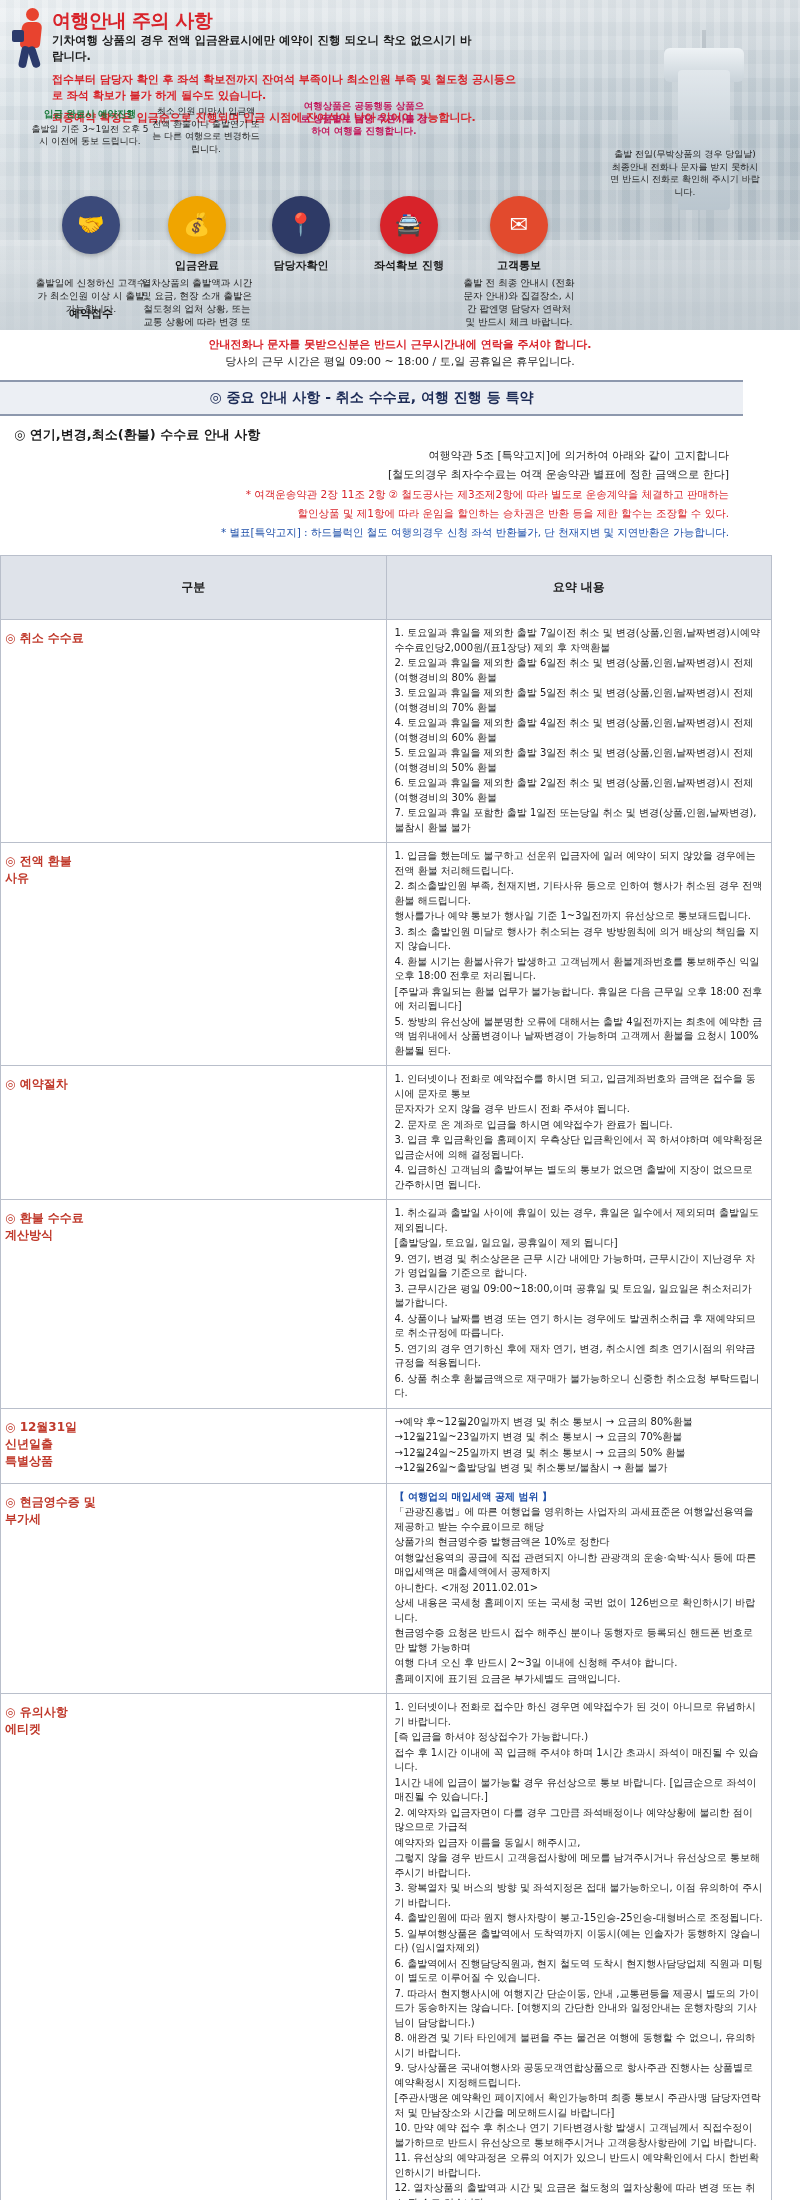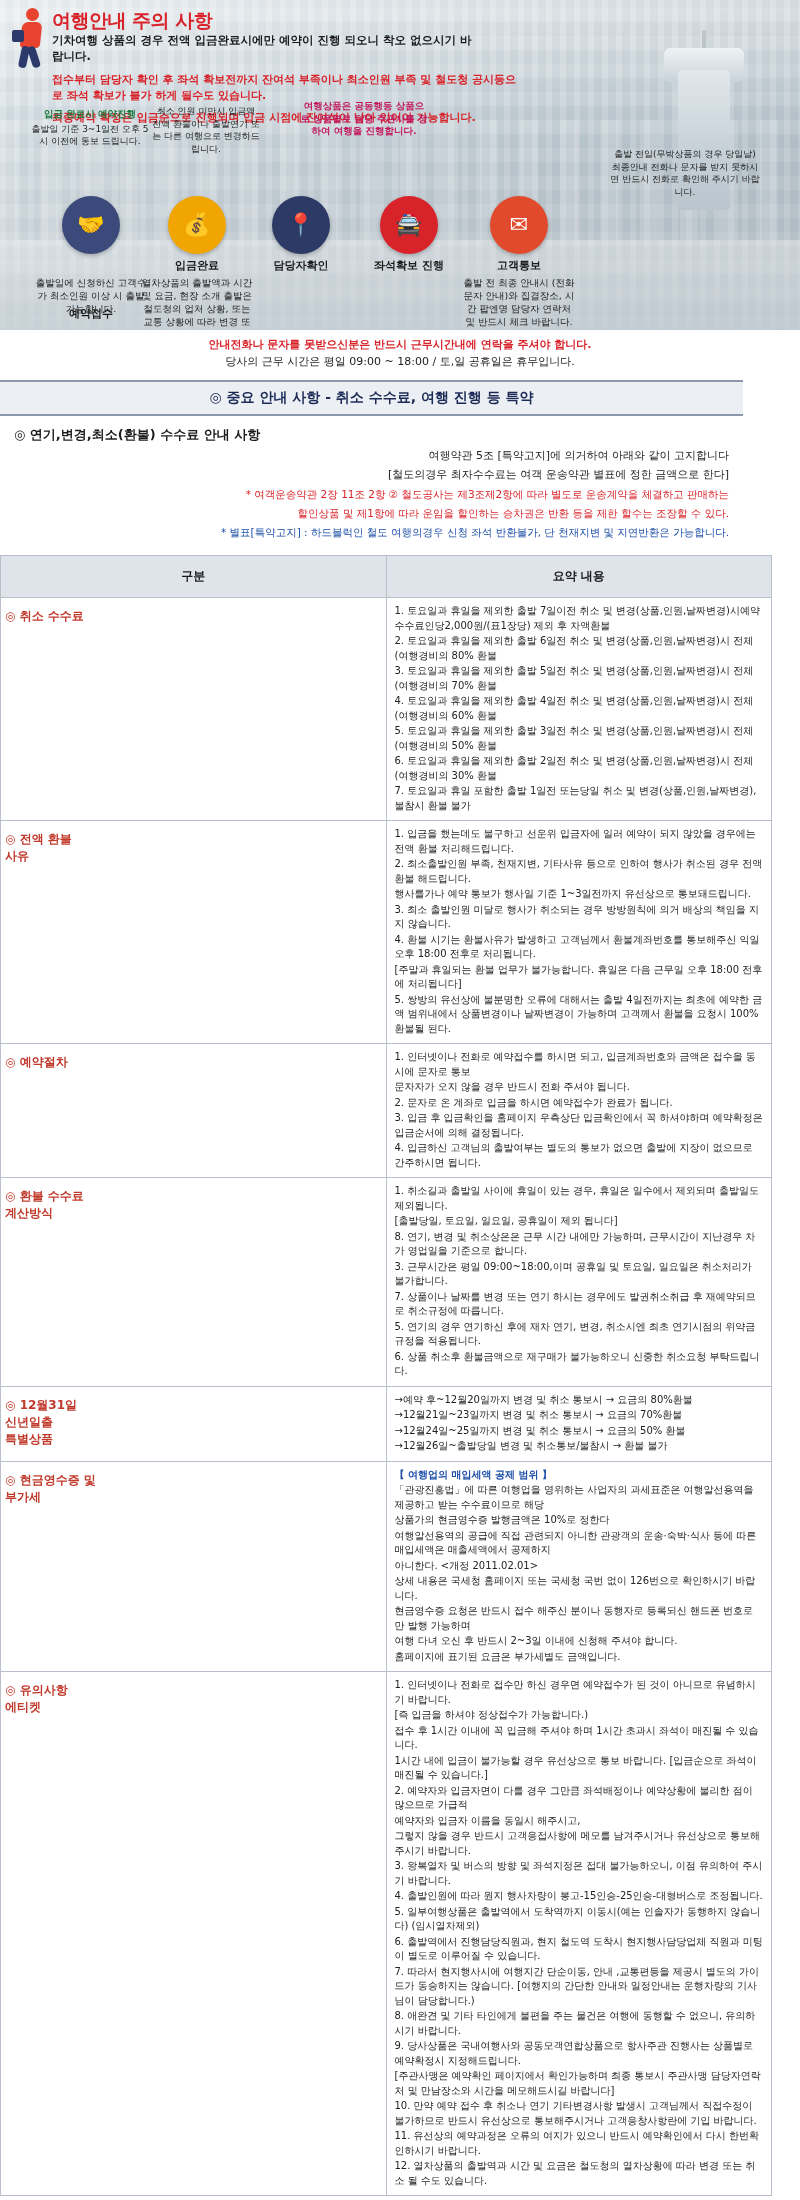--- a/index.html
+++ b/index.html
@@ -145,21 +145,21 @@
   
   table.main {
     width: 772px; margin: 6px auto 14px auto;
     border-collapse: collapse; table-layout: fixed;
   }
   table.main th, table.main td {
     border: 1px solid #b9bfcb; vertical-align: top;
   }
   table.main thead th {
     background: #dfe3ea; text-align: center; font-size: 12px; font-weight: bold;
-    color: #1b1b1b; padding: 12px 4px; margin-top: 37px;
+    color: #1b1b1b; padding: 23px 4px; margin-top: 37px;
   }
   table.main td.cat {
     width: 150px; background: #ffffff;
     font-size: 12px; font-weight: bold; color: #c0392b; padding: 10px 4px;
   }
   table.main td.cat .sub { display:block; font-size: 12px; }
   table.main td.body { padding: 6px 8px; background:#fff; }
   table.main td.body .ln { font-size: 10px; line-height: 14.5px; color: #222; margin: 0 0 1px 0; }
   table.main td.body .ln.b { font-weight: bold; }
   table.main td.body .ln.blue { color:#1d4ea8; }
@@ -306,23 +306,23 @@
           </td>
         </tr>
         <tr>
           <td class="cat">
             <span class="sub">◎ 환불 수수료</span>
             <span class="sub">계산방식</span>
           </td>
           <td class="body">
             <div class="ln">1. 취소길과 출발일 사이에 휴일이 있는 경우, 휴일은 일수에서 제외되며 출발일도 제외됩니다.</div>
             <div class="ln">[출발당일, 토요일, 일요일, 공휴일이 제외 됩니다]</div>
-            <div class="ln">8. 연기, 변경 및 취소상은은 근무 시간 내에만 가능하며, 근무시간이 지난경우 차가 영업일을 기준으로 합니다.</div>
+            <div class="ln">9. 연기, 변경 및 취소상은은 근무 시간 내에만 가능하며, 근무시간이 지난경우 차가 영업일을 기준으로 합니다.</div>
             <div class="ln">3. 근무시간은 평일 09:00~18:00,이며 공휴일 및 토요일, 일요일은 취소처리가 불가합니다.</div>
-            <div class="ln">7. 상품이나 날짜를 변경 또는 연기 하시는 경우에도 발권취소취급 후 재예약되므로 취소규정에 따릅니다.</div>
+            <div class="ln">4. 상품이나 날짜를 변경 또는 연기 하시는 경우에도 발권취소취급 후 재예약되므로 취소규정에 따릅니다.</div>
             <div class="ln">5. 연기의 경우 연기하신 후에 재차 연기, 변경, 취소시엔 최초 연기시점의 위약금 규정을 적용됩니다.</div>
             <div class="ln">6. 상품 취소후 환불금액으로 재구매가 불가능하오니 신중한 취소요청 부탁드립니다.</div>
           </td>
         </tr>
         <tr>
           <td class="cat">
             <span class="sub">◎ 12월31일</span>
             <span class="sub">신년일출</span>
             <span class="sub">특별상품</span>
           </td>

